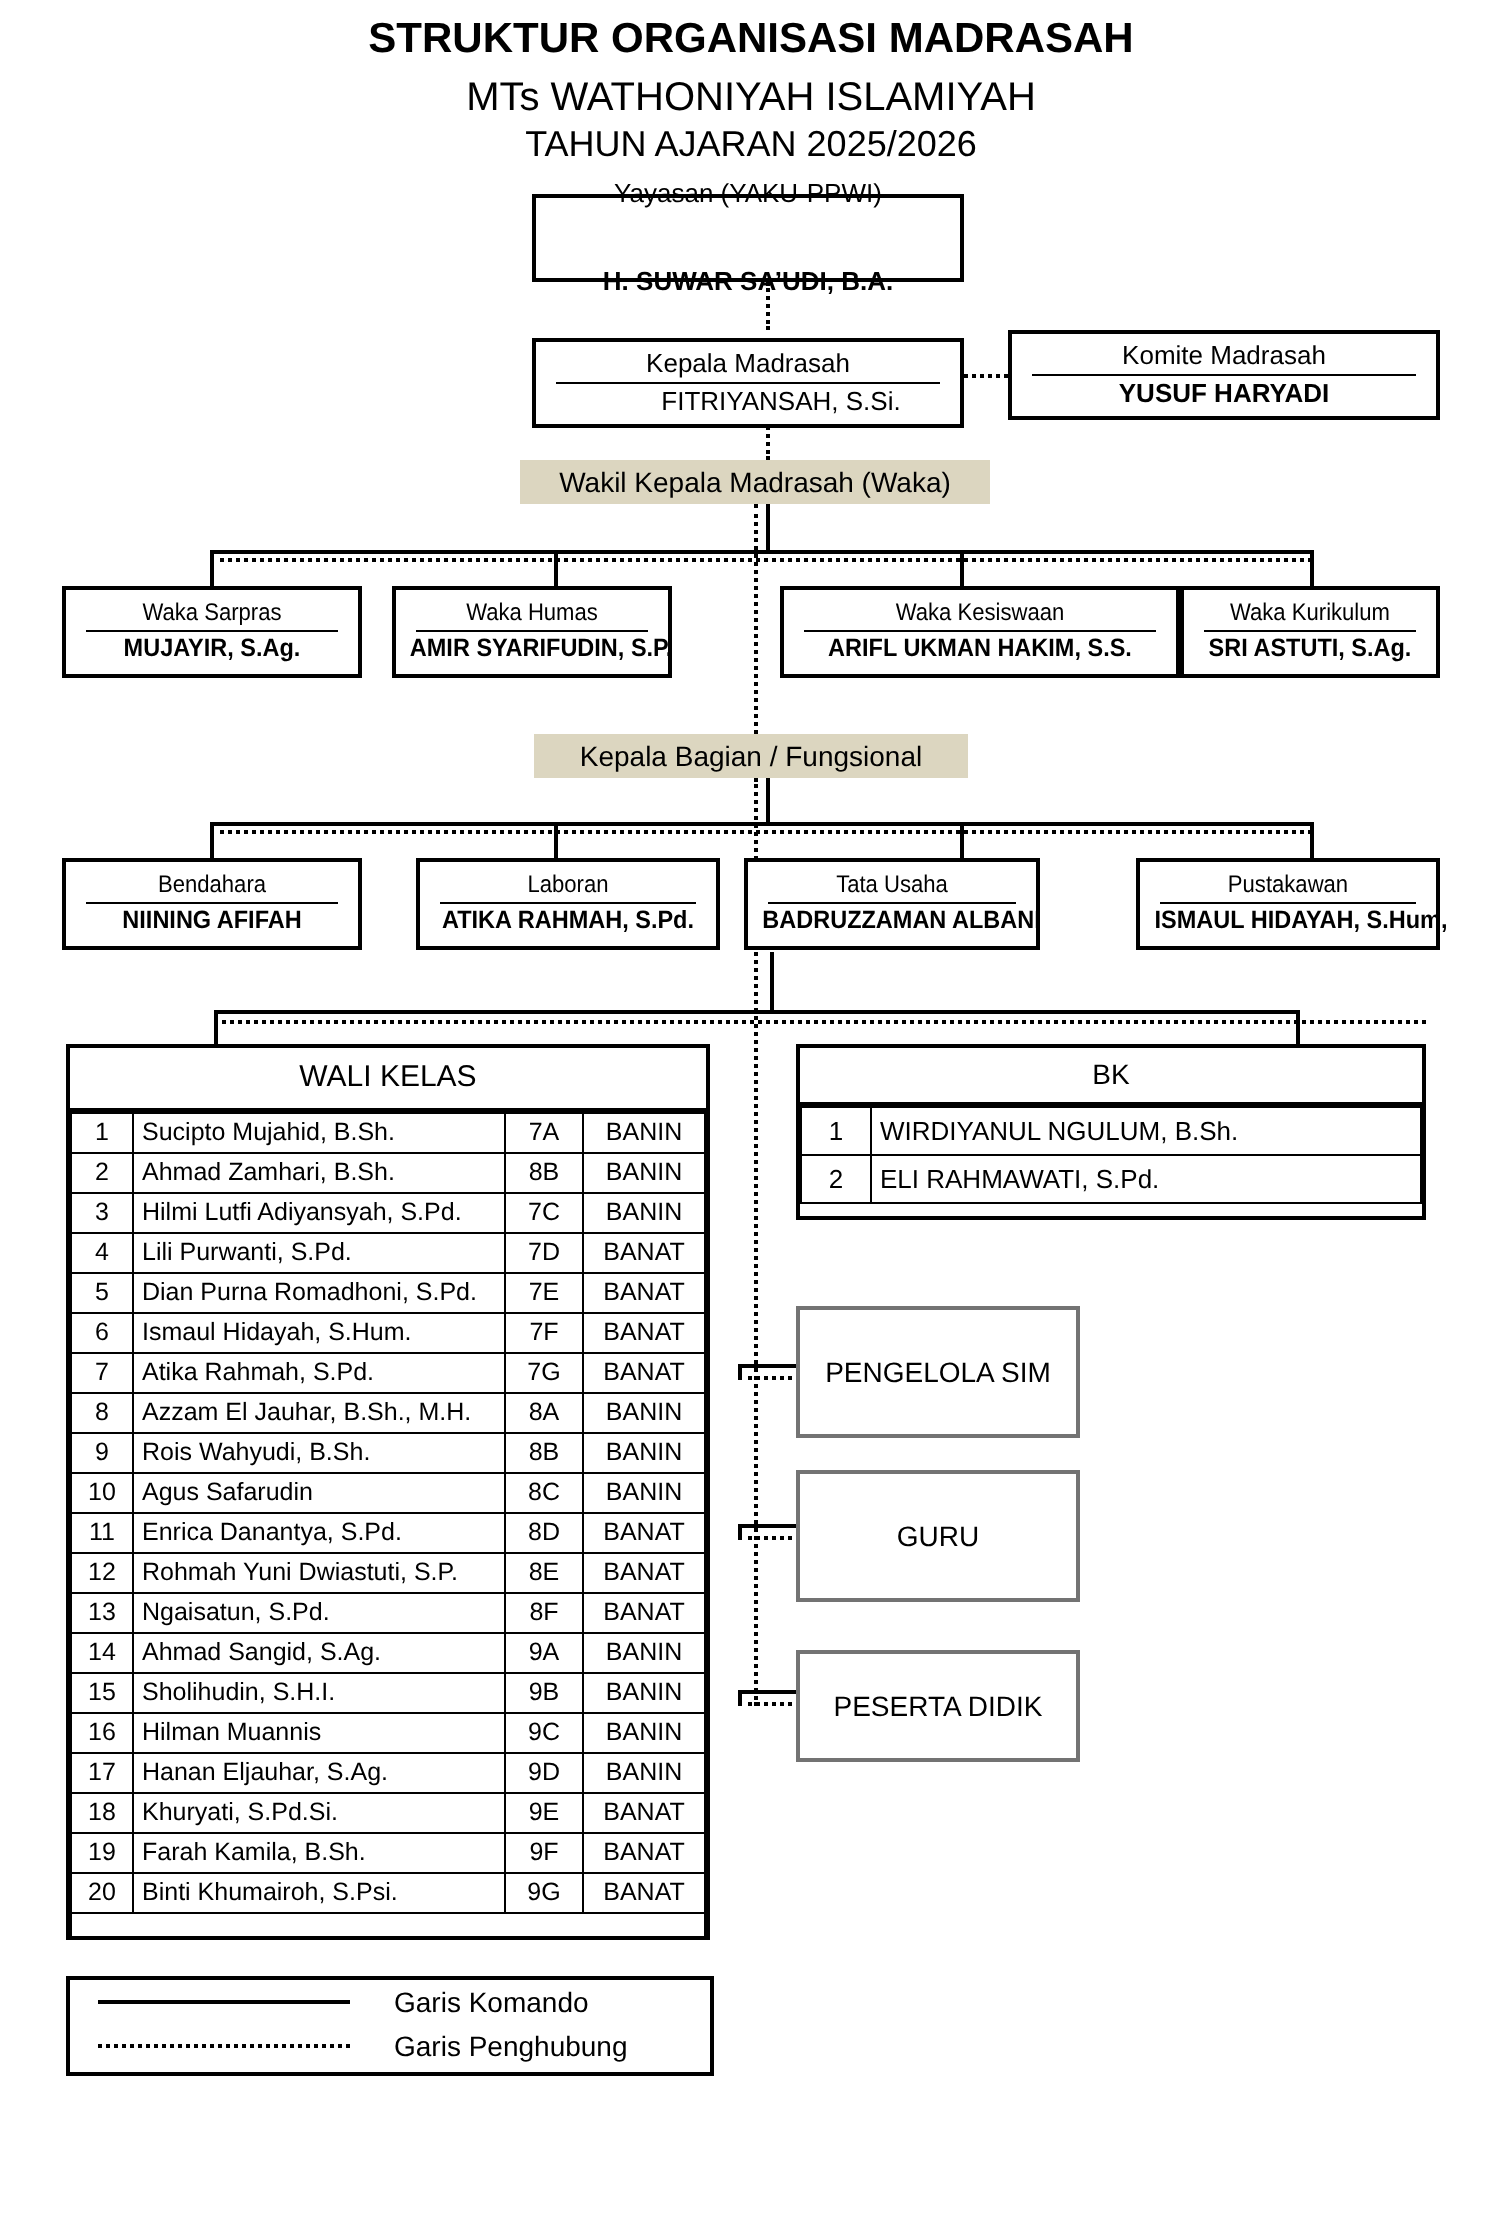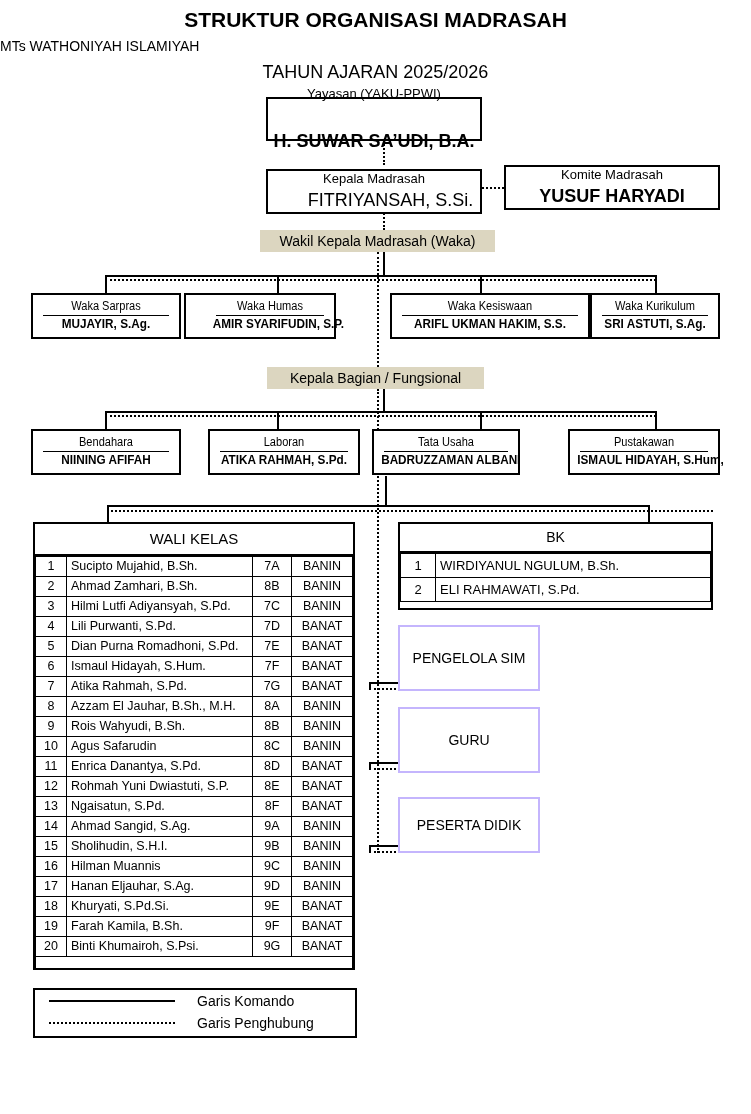--- a/index.html
+++ b/index.html
@@ -25,21 +25,22 @@
     position: absolute;
     left: 0; top: 8px; width: 751px;
     text-align: center;
     font-size: 21px;
     font-weight: bold;
     letter-spacing: 0px;
   }
   .title-sub1 {
     position: absolute;
     left: 0; top: 38px; width: 751px;
-    font-size: 14px;
+    text-align: center;
+    font-size: 20px;
   }
   .title-sub2 {
     position: absolute;
     left: 0; top: 62px; width: 751px;
     text-align: center;
     font-size: 18px;
   }
 
   
   .box {
@@ -58,21 +59,21 @@
     line-height: 1.25;
     padding: 1px 4px 1px;
   }
   .box .rule {
     height: 1px;
     background: #000;
     margin: 0 10px;
   }
   .box .person {
     text-align: center;
-    font-size: 18px;
+    font-size: 13px;
     font-weight: bold;
     line-height: 1.25;
     padding: 1px 3px 1px;
     white-space: nowrap;
   }
   .box .person.plain { font-weight: normal; padding-left: 36px; }
 
   
   .cond .role   { font-size: 12px; transform: scaleX(0.92); }
   .cond .person { font-size: 12.5px; transform: scaleX(0.94); }
@@ -147,28 +148,29 @@
   .tbl tr.spacer td { height: 9px; border-left: 1px solid #000; border-right: 1px solid #000; border-top: 1px solid #000; border-bottom: none; }
 
   .tbl.bk .cap { font-size: 14px; padding: 5px 0 6px; }
   .tbl.bk td { height: 21px; font-size: 13px; }
   .tbl.bk td.num { width: 26px; }
   .tbl.bk .pad td { height: 4px; border: none; }
 
   
   .plainbox {
     position: absolute;
-    border: 2px solid #c4b5fd;
+    border: 2px solid #737373;
     background: #fff;
     box-sizing: border-box;
     display: flex;
     align-items: center;
     justify-content: center;
     font-size: 14px;
     z-index: 5;
+    margin-top: 28px;
   }
 
   
   .legend {
     position: absolute;
     border: 2px solid #000;
     background: #fff;
     box-sizing: border-box;
     z-index: 5;
   }
@@ -237,21 +239,21 @@
   <div class="vline" style="left:277px; top:275px; height:18px;"></div>
   <div class="vline" style="left:480px; top:275px; height:18px;"></div>
   <div class="vline" style="left:655px; top:275px; height:18px;"></div>
 
   <div class="box cond" style="left:31px; top:293px; width:150px; height:46px;">
     <div class="role">Waka Sarpras</div>
     <div class="rule"></div>
     <div class="person">MUJAYIR, S.Ag.</div>
   </div>
 
-  <div class="box cond" style="left:184px; top:293px; width:152px; height:46px;padding-left:20px;">
+  <div class="box cond" style="left:196px; top:293px; width:140px; height:46px;">
     <div class="role">Waka Humas</div>
     <div class="rule"></div>
     <div class="person">AMIR SYARIFUDIN, S.P.</div>
   </div>
 
   <div class="box cond" style="left:390px; top:293px; width:200px; height:46px;">
     <div class="role">Waka Kesiswaan</div>
     <div class="rule"></div>
     <div class="person">ARIFL UKMAN HAKIM, S.S.</div>
   </div>

